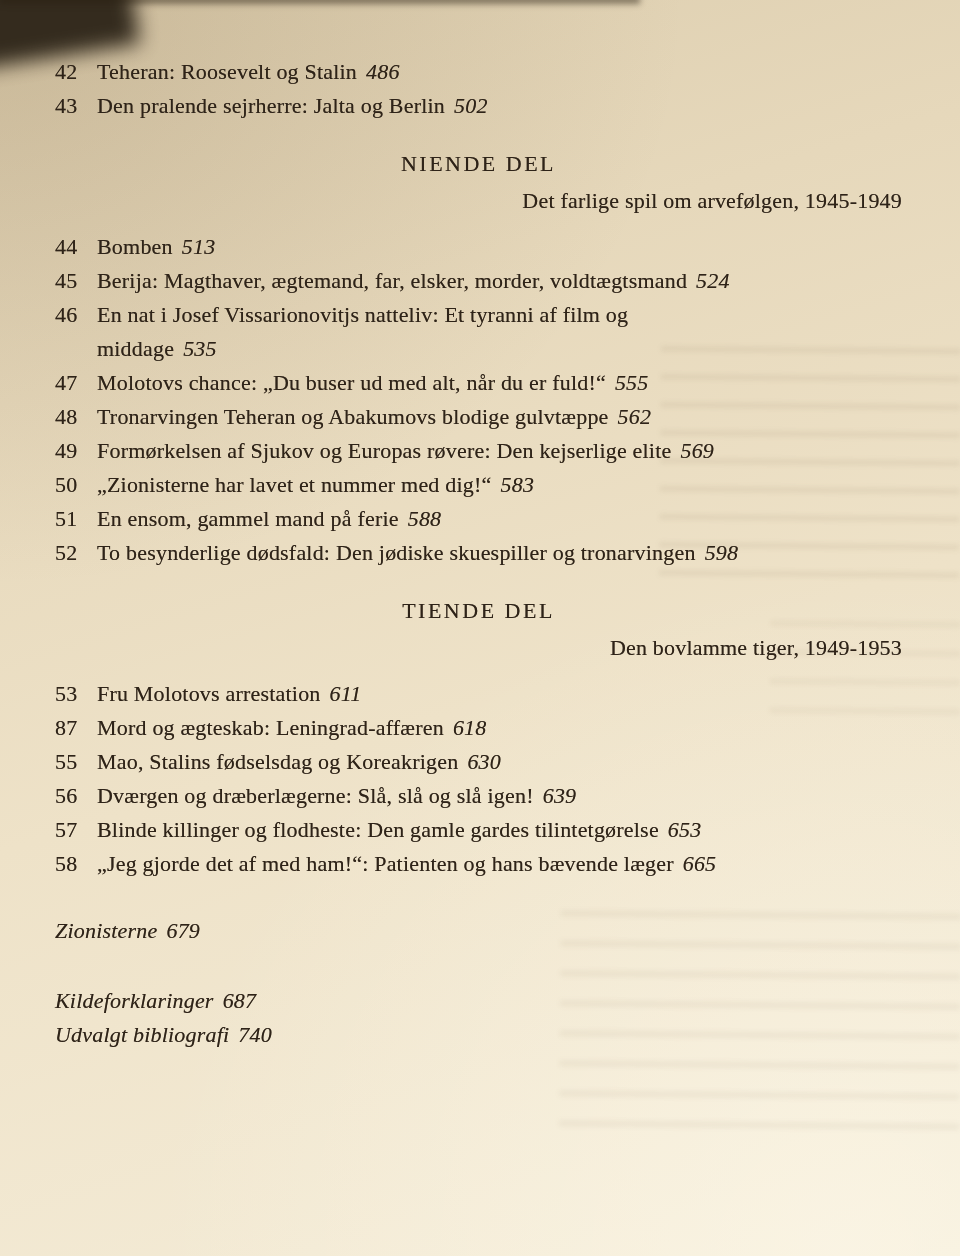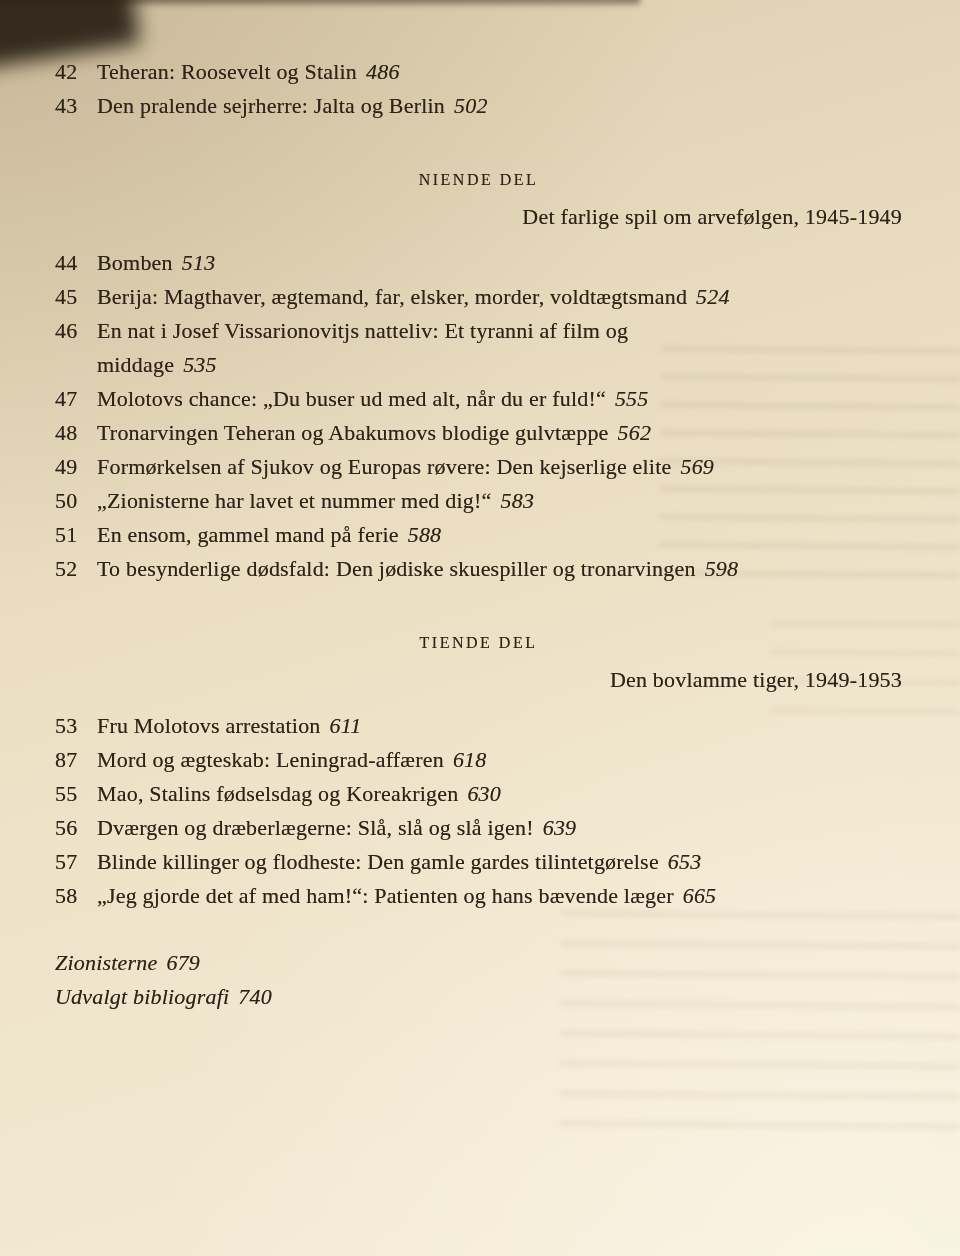--- a/index.html
+++ b/index.html
@@ -42,22 +42,22 @@
   
   .content{
     position:absolute;top:55px;left:55px;right:58px;
     font-size:22px;line-height:34px;letter-spacing:.2px;
     text-shadow:0 0 .5px rgba(46,35,24,.55);
   }
   .entry{display:grid;grid-template-columns:42px 1fr;}
   .title{white-space:pre-line;text-align:center;}
   .pg{font-style:italic;margin-left:9px;}
   .part-heading{
-    margin:40px 0 3px;text-align:center;
-    font-size:16px;font-weight:400;letter-spacing:2.5px;
+    margin:24px 0 3px;text-align:center;
+    font-size:22px;font-weight:400;letter-spacing:2.5px;
   }
   .part-subtitle{margin:0 0 12px;text-align:right;}
   .backmatter{margin-top:33px;font-style:italic;}
   .bm-gap{margin-top:36px;}
 </style>
 </head>
 <body>
 
 <div class="page">
 
@@ -150,19 +150,22 @@
       <div class="entry">
         <span class="num">58</span>
         <span><span class="title">„Jeg gjorde det af med ham!“: Patienten og hans bævende læger</span><span class="pg">665</span></span>
       </div>
     </section>
 
     <div class="backmatter">
       <div class="bm-row">
         <span>Zionisterne</span><span class="pg">679</span>
       </div>
+      <div class="bm-row bm-gap">
+        <span>Kildeforklaringer</span><span class="pg">687</span>
+      </div>
       <div class="bm-row">
         <span>Udvalgt bibliografi</span><span class="pg">740</span>
       </div>
     </div>
 
   </main>
 </div>
 
 </body></html>

